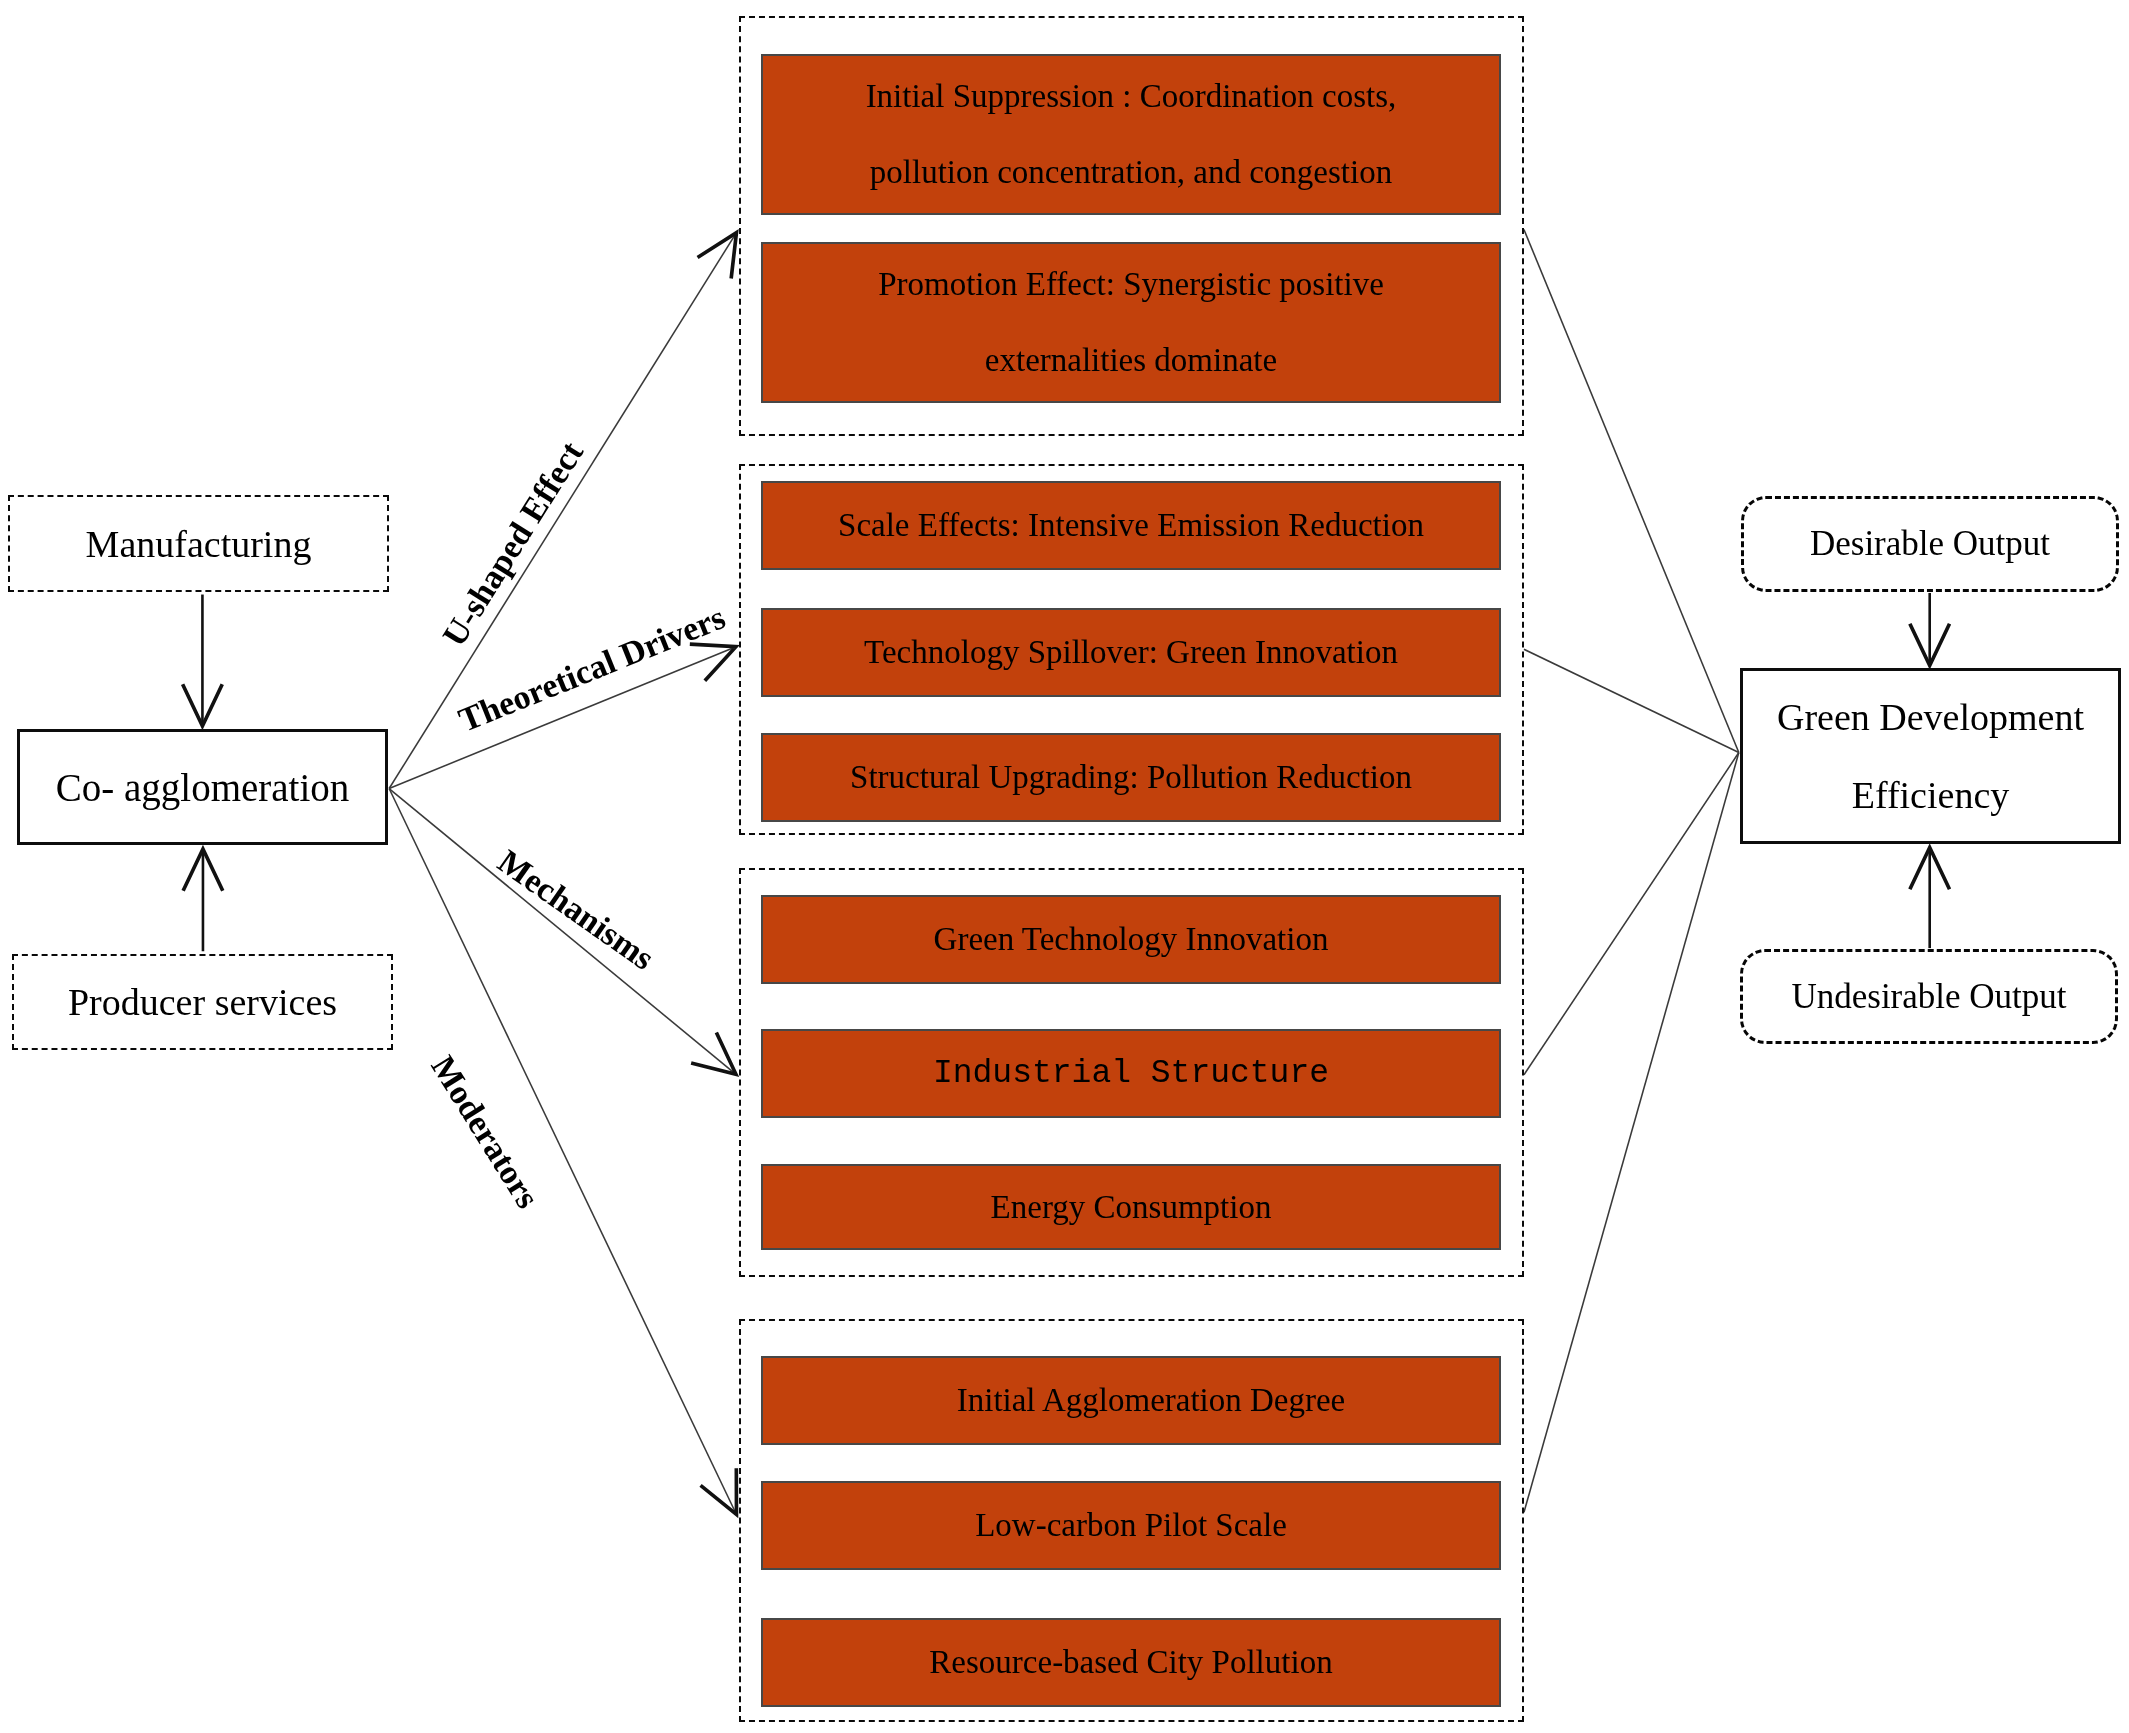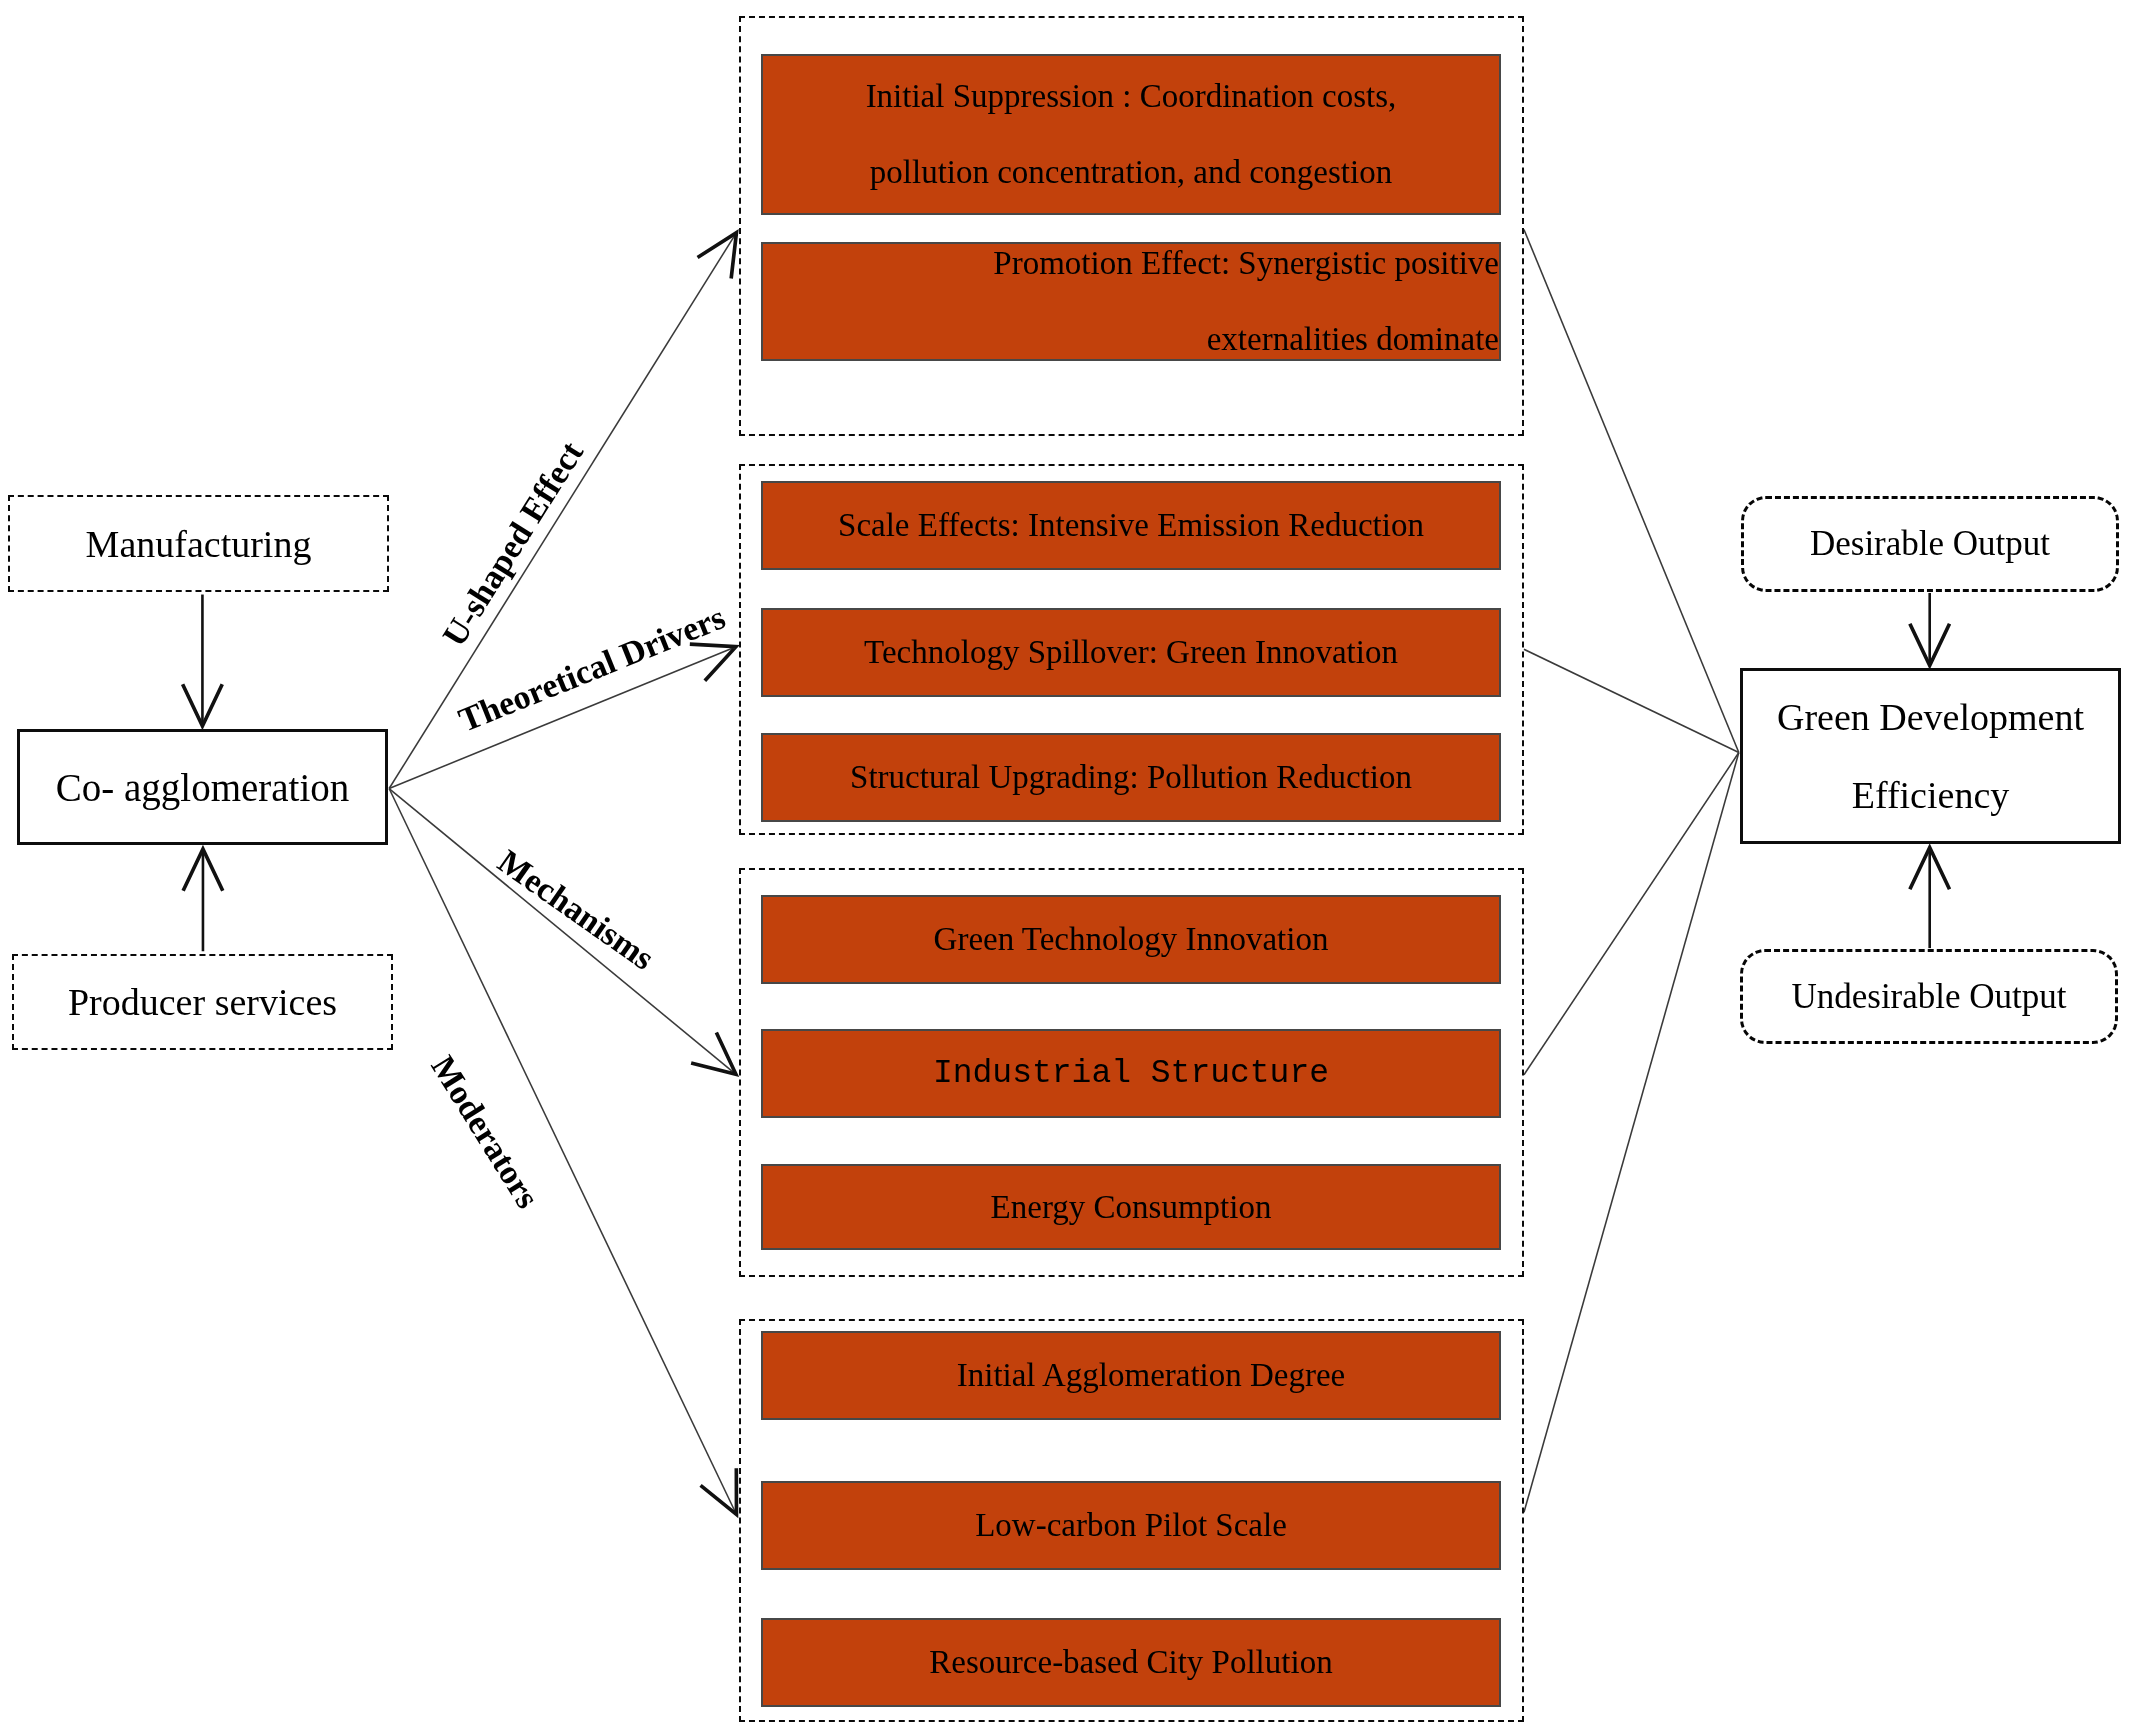--- a/index.html
+++ b/index.html
@@ -70,21 +70,21 @@
   <div class="branch-label" style="left:513px; top:544px; transform:translate(-50%,-50%) rotate(-58deg);">U-shaped Effect</div>
   <div class="branch-label" style="left:592px; top:669px; transform:translate(-50%,-50%) rotate(-22deg);">Theoretical Drivers</div>
   <div class="branch-label" style="left:576px; top:910px; transform:translate(-50%,-50%) rotate(35deg);">Mechanisms</div>
   <div class="branch-label" style="left:485px; top:1132px; transform:translate(-50%,-50%) rotate(58deg);">Moderators</div>
 
   <div class="group" style="left:739px; top:15.6px; width:785px; height:420px;">
     <div class="inner twoline" style="top:36px; height:161px;">
       <span class="ln">Initial Suppression : Coordination costs,</span>
       <span class="ln">pollution concentration, and congestion</span>
     </div>
-    <div class="inner twoline" style="top:224px; height:119px;align-items:flex-end;">
+    <div class="inner twoline" style="top:224px; height:161px;">
       <span class="ln">Promotion Effect: Synergistic positive</span>
       <span class="ln">externalities dominate</span>
     </div>
   </div>
 
   <div class="group" style="left:739px; top:464px; width:785px; height:371px;">
     <div class="inner" style="top:14.6px; height:89px;">
       <span>Scale Effects: Intensive Emission Reduction</span>
     </div>
     <div class="inner" style="top:142px; height:89px;">
@@ -101,21 +101,21 @@
     </div>
     <div class="inner" style="top:159px; height:89px;font-family:Liberation Mono, monospace;">
       <span>Industrial Structure</span>
     </div>
     <div class="inner" style="top:294px; height:86px;">
       <span>Energy Consumption</span>
     </div>
   </div>
 
   <div class="group" style="left:739px; top:1319px; width:785px; height:403px;">
-    <div class="inner" style="top:10px; height:89px;padding-left:40px;">
+    <div class="inner" style="top:35px; height:89px;padding-left:40px;">
       <span>Initial Agglomeration Degree</span>
     </div>
     <div class="inner" style="top:160px; height:89px;">
       <span>Low-carbon Pilot Scale</span>
     </div>
     <div class="inner" style="top:297px; height:89px;">
       <span>Resource-based City Pollution</span>
     </div>
   </div>
 

